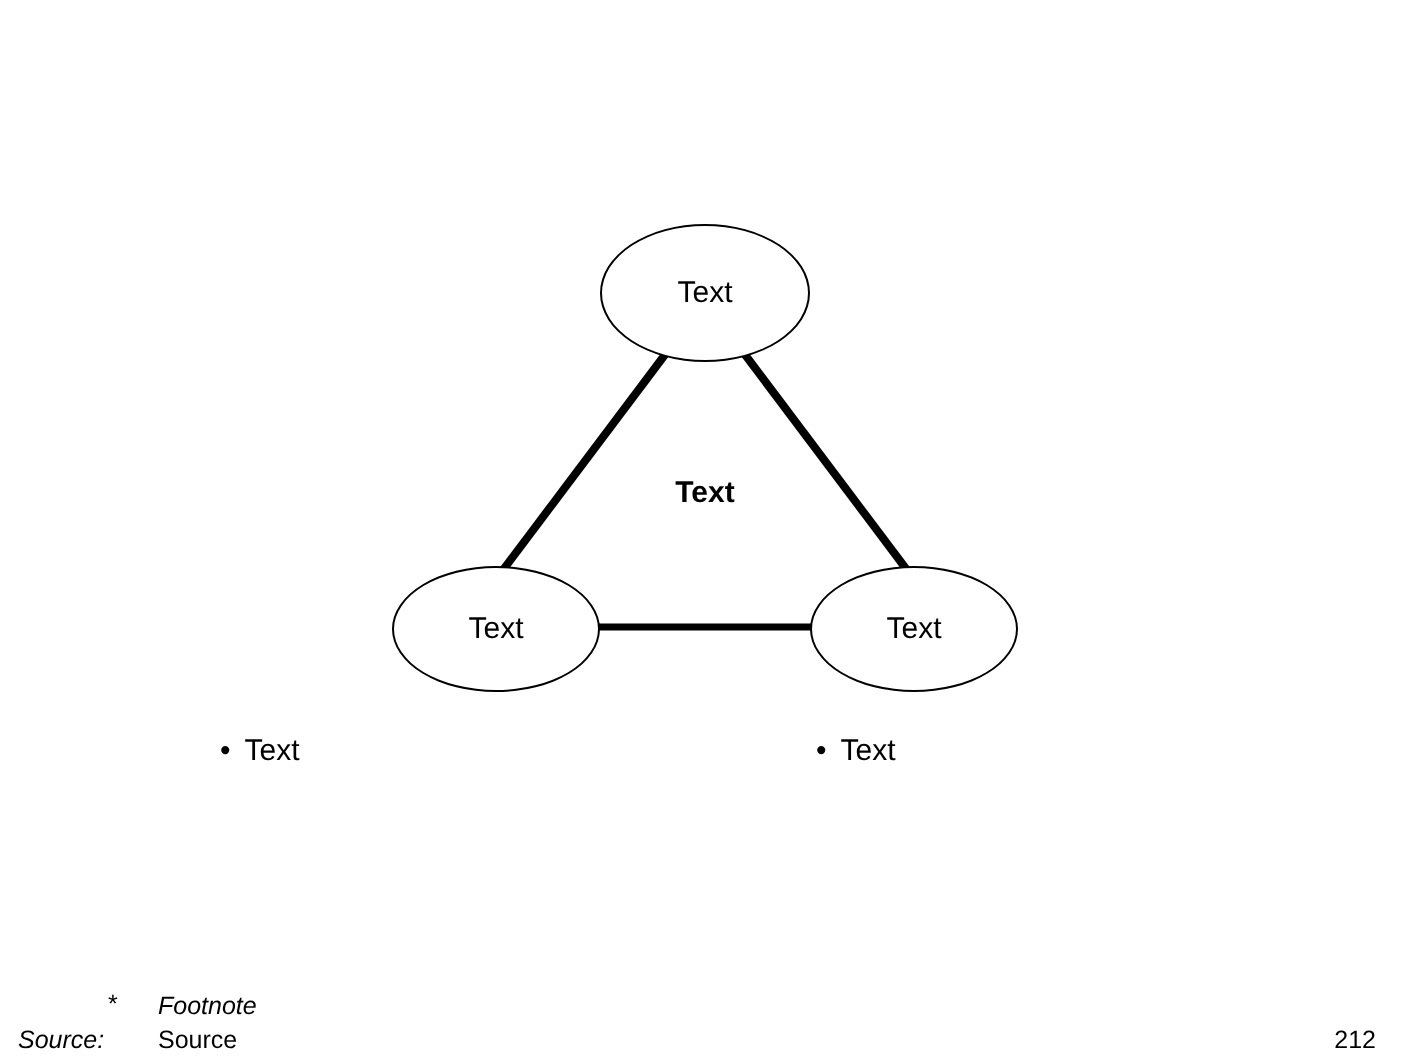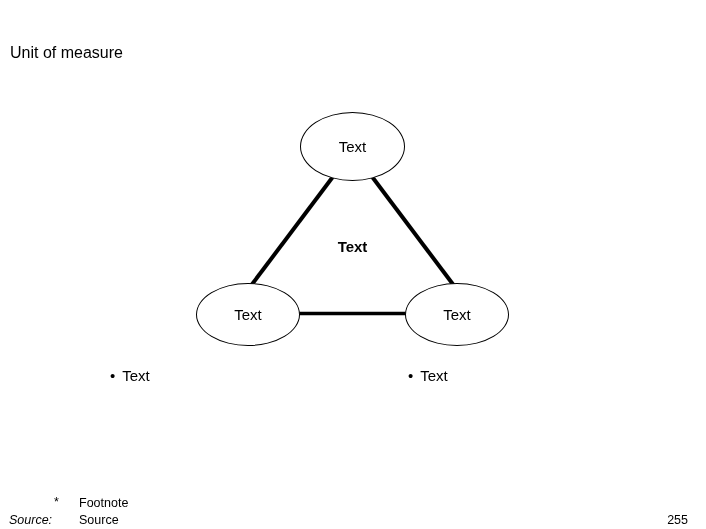--- a/index.html
+++ b/index.html
@@ -73,31 +73,30 @@
     margin-right: 7px;
     font-size: 15px;
   }
   .footer-text {
     position: absolute;
     font-size: 12.5px;
     line-height: 14px;
     color: #000000;
   }
   .footnote-marker { left: 54px;  top: 495px; }
-  .footnote-text   { left: 79px;  top: 496px; }
+  .footnote-text   { left: 79px;  top: 496px; font-style: italic; }
   .source-label    { left: 9px;   top: 513px; font-style: italic; }
   .source-text     { left: 79px;  top: 513px; text-align: right; }
   .page-number     { left: 648px; top: 513px; width: 40px; text-align: right; }
 </style>
 </head>
 <body>
 
 <div class="slide">
 
-  <div class="slide-title">Unit of measure</div>
 
   <svg class="connector-svg" width="706" height="529" viewBox="0 0 706 529">
     <line x1="335" y1="174" x2="247" y2="291" stroke-width="4" stroke="#000000"></line>
     <line x1="370" y1="174" x2="458" y2="291" stroke-width="4" stroke="#000000"></line>
     <line x1="299" y1="313.5" x2="406" y2="313.5" stroke-width="3.5" stroke="#000000"></line>
   </svg>
 
   <div class="node node-top">
     <span class="node-label">Text</span>
   </div>
@@ -123,15 +122,15 @@
   </div>
 
   <div class="footer-text footnote-marker">*</div>
 
   <div class="footer-text footnote-text">Footnote</div>
 
   <div class="footer-text source-label">Source:</div>
 
   <div class="footer-text source-text">Source</div>
 
-  <div class="footer-text page-number">255</div>
+  <div class="footer-text page-number">212</div>
 
 </div>
 
 </body></html>

